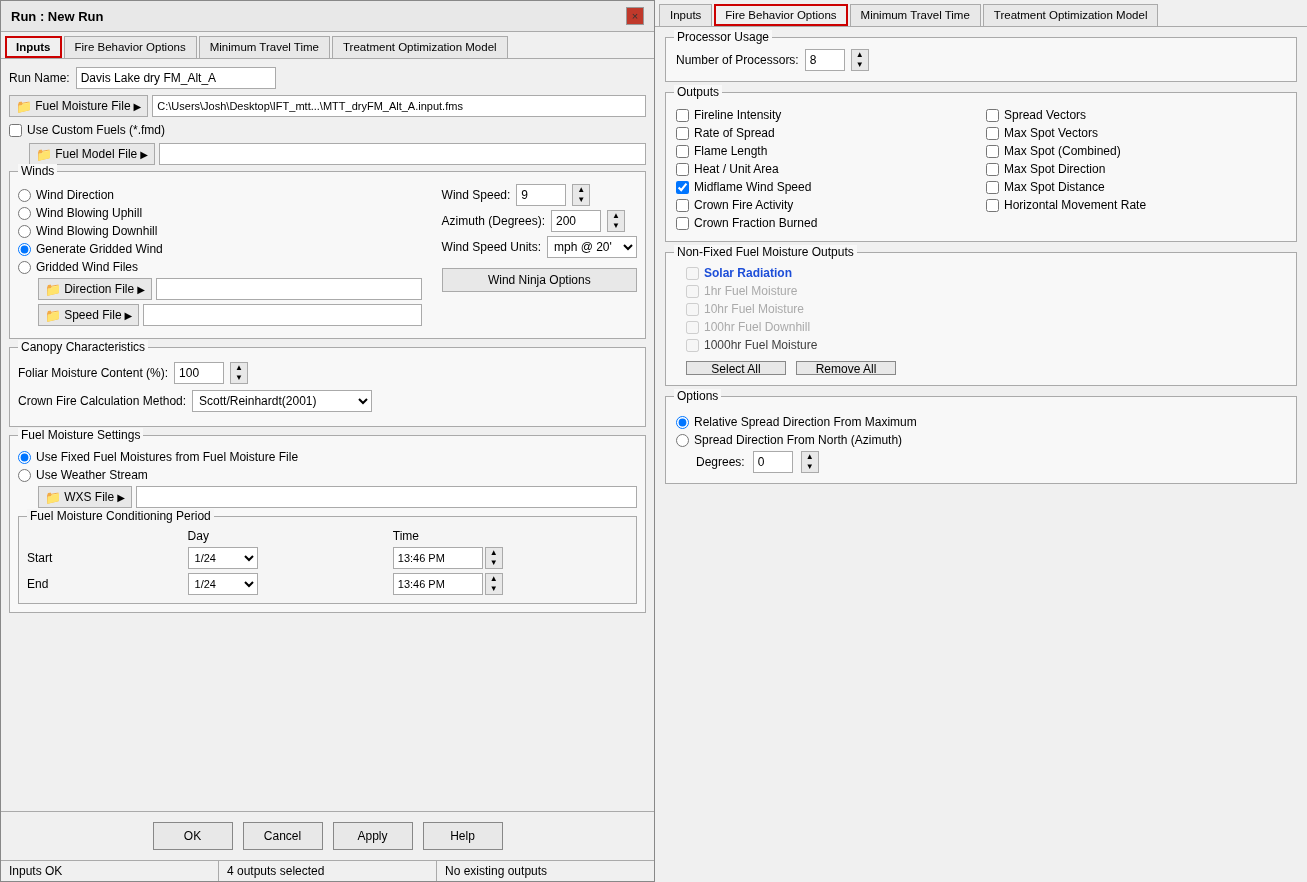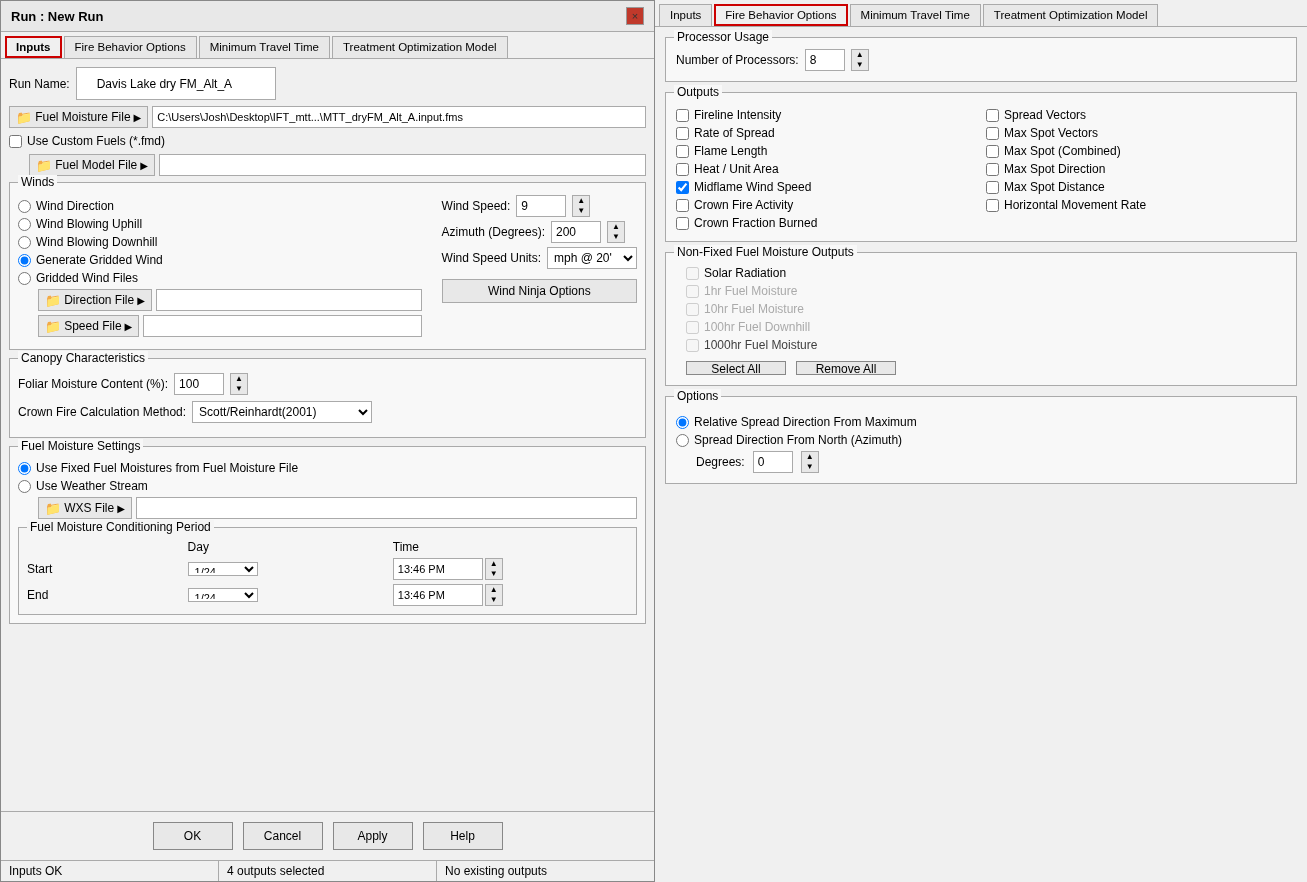--- a/index.html
+++ b/index.html
@@ -88,23 +88,23 @@
       margin-bottom: 6px;
       gap: 6px;
     }
     .form-label {
       font-size: 12px;
       white-space: nowrap;
     }
     .text-input {
       border: 1px solid #aaa;
       background: white;
-      padding: 2px 20px;
-      font-size: 12px;
-      height: 33px;
+      padding: 2px 4px;
+      font-size: 12px;
+      height: 22px;
     }
     .run-name-input {
       width: 200px;
     }
     .file-row {
       display: flex;
       align-items: center;
       margin-bottom: 6px;
       gap: 4px;
     }
@@ -396,21 +396,21 @@
       grid-template-columns: auto auto auto;
       gap: 4px 10px;
       margin-top: 6px;
       align-items: center;
     }
     .date-select {
       border: 1px solid #aaa;
       background: white;
       padding: 2px;
       font-size: 11px;
-      height: 14px;
+      height: 22px;
       width: 70px;
     }
     .time-input {
       border: 1px solid #aaa;
       background: white;
       padding: 2px 4px;
       font-size: 11px;
       height: 22px;
       width: 90px;
     }
@@ -722,21 +722,21 @@
           </div>
           <div></div>
         </div>
       </div>
 
       <div class="non-fixed-group">
         <span class="non-fixed-label">Non-Fixed Fuel Moisture Outputs</span>
         <div class="non-fixed-items">
           <div class="check-item">
             <input type="checkbox" disabled="" style="">
-            <span style="color:#000000;">Solar Radiation</span>
+            <span style="color:#1d4ed8;font-weight:bold;">Solar Radiation</span>
           </div>
           <div class="check-item">
             <input type="checkbox" disabled="" style="">
             <span style="color:#aaa;">1hr Fuel Moisture</span>
           </div>
           <div class="check-item">
             <input type="checkbox" disabled="" style="">
             <span style="color:#aaa;">10hr Fuel Moisture</span>
           </div>
           <div class="check-item">

